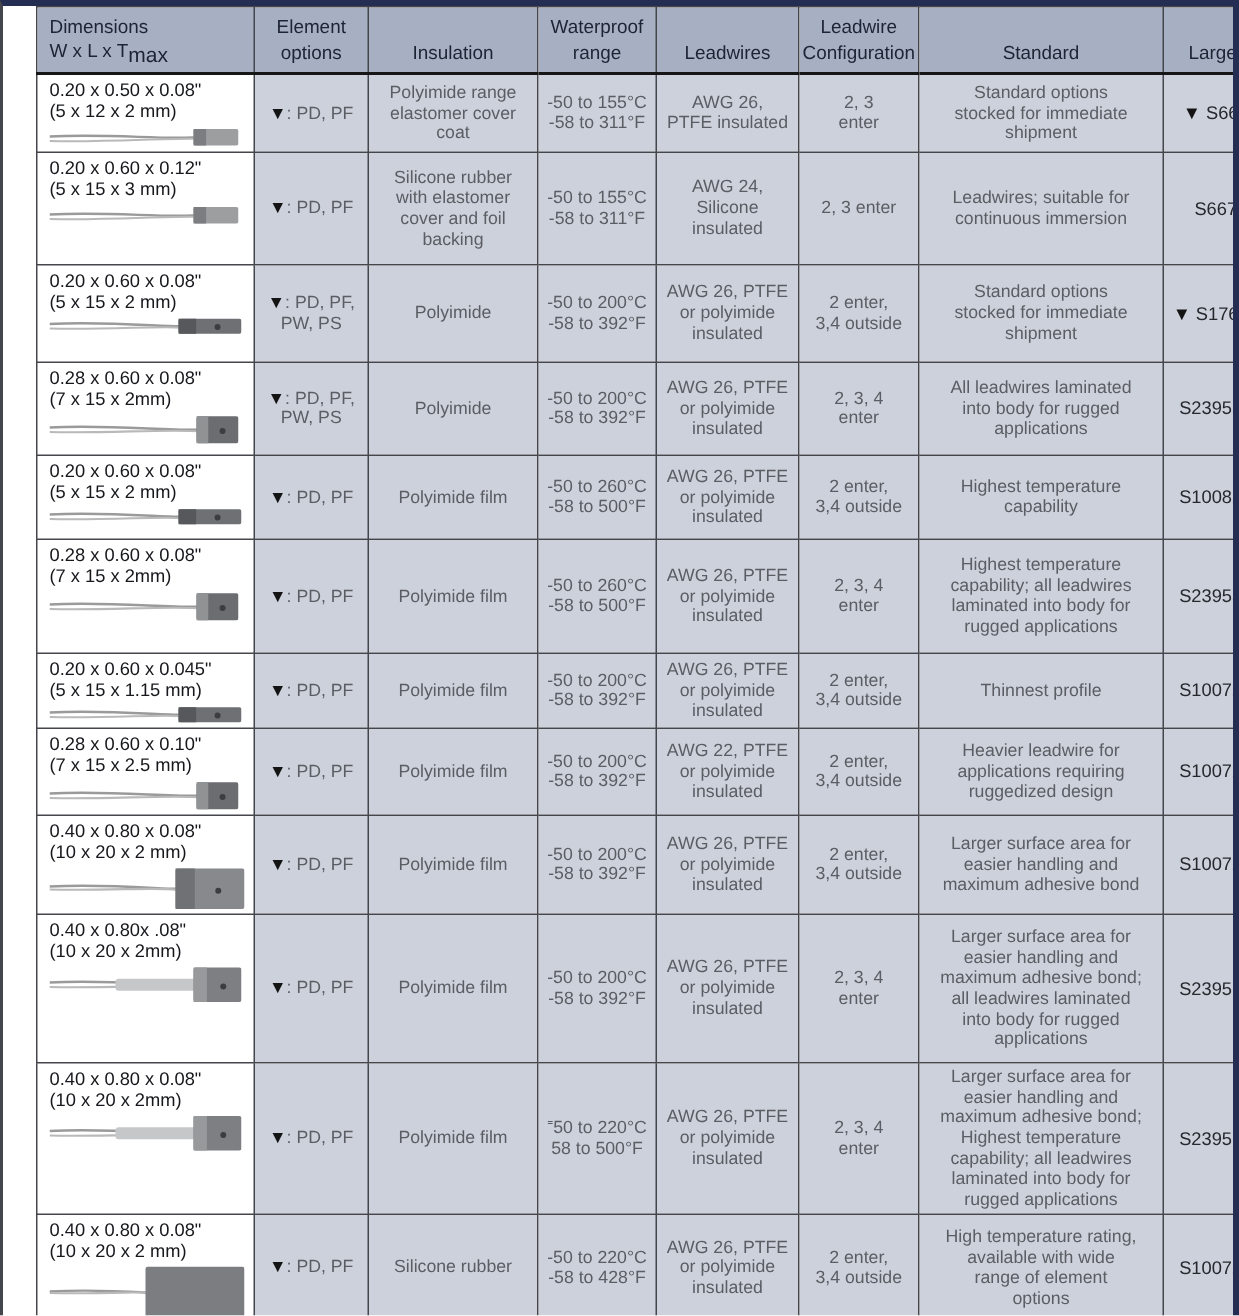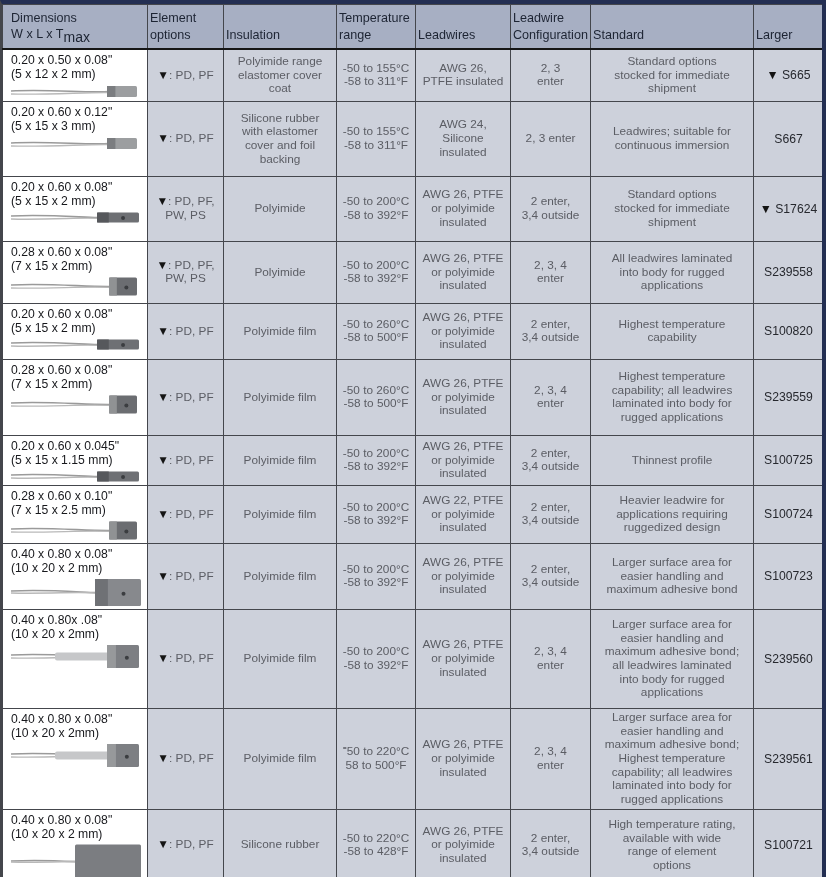--- a/index.html
+++ b/index.html
@@ -2,28 +2,28 @@
 <html style="--header_bg: #a7afc3; --header_text: #1d2433; --cell_bg: #cdd1db; --cell_text: #5b5d64; --dims_bg: #ffffff; --dims_text: #17181c; --model_text: #26282e; --grid_line: #44464c; --outer_border: #232e52;"><head>
 <meta charset="utf-8">
 <style>
   html,body{margin:0;padding:0;background:#ffffff;}
   body{width:826px;height:877px;font-family:"Liberation Sans",sans-serif;}
   .sheet{
     position:relative;width:826px;height:877px;box-sizing:border-box;
     border-top:4px solid var(--outer_border);
     border-right:4px solid var(--outer_border);
     border-left:2px solid var(--grid_line);
-    overflow:hidden;background:#fff;
+    overflow:hidden;background:#fff;padding-left:22px;
   }
   table.spec{border-collapse:collapse;table-layout:fixed;width:820px;}
   th,td{border:1px solid var(--grid_line);overflow:hidden;vertical-align:middle;box-sizing:border-box;}
   thead th{
     background:var(--header_bg);color:var(--header_text);
     font-size:12.6px;font-weight:500;line-height:1.3;
-    vertical-align:bottom;text-align:left;padding:3px 2px 5px 2px;
+    vertical-align:bottom;text-align:center;padding:3px 2px 5px 2px;
     border-bottom:2px solid #161616;
   }
   thead th.col-dims{text-align:left;vertical-align:top;padding:5px 2px 2px 8px;}
   thead th .hline{display:block;}
   sub{font-size:14px;}
   td.dims{
     background:var(--dims_bg);color:var(--dims_text);
     font-size:12.2px;line-height:1.14;text-align:left;
     padding:4px 4px 2px 8px;vertical-align:top;
   }
@@ -59,21 +59,21 @@
             <span class="hline">W x L x T<sub>max</sub></span>
           </th>
           <th>
             <span class="hline">Element</span>
             <span class="hline">options</span>
           </th>
           <th>
             <span class="hline">Insulation</span>
           </th>
           <th>
-            <span class="hline">Temperature</span>
+            <span class="hline">Waterproof</span>
             <span class="hline">range</span>
           </th>
           <th>
             <span class="hline">Leadwires</span>
           </th>
           <th>
             <span class="hline">Leadwire</span>
             <span class="hline">Configuration</span>
           </th>
           <th>

